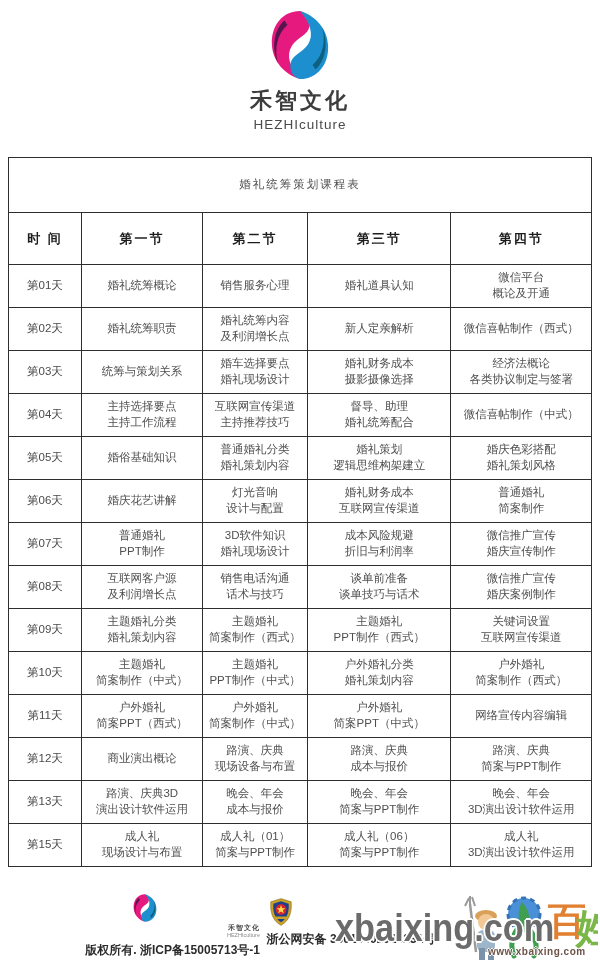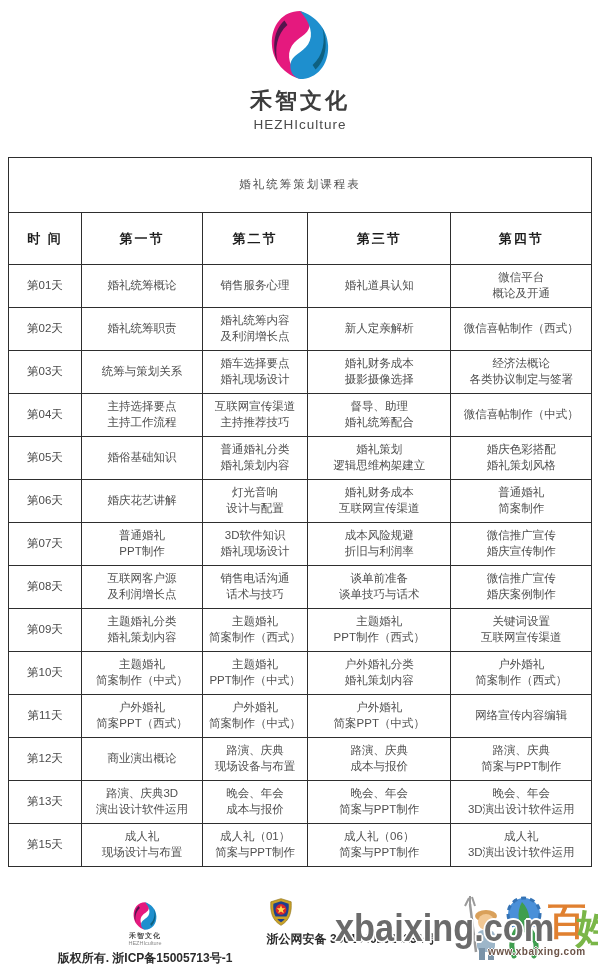--- a/index.html
+++ b/index.html
@@ -15,21 +15,21 @@
   .course-table{position:absolute;top:157px;left:8px;width:584px;border-collapse:collapse;table-layout:fixed;}
   .course-table td,.course-table th{border:1.6px solid #2e2e2e;text-align:center;vertical-align:middle;padding:0 2px;}
   .title-row td{height:54px;font-family:"Liberation Serif",serif;font-size:29px;font-weight:normal;color:#111;letter-spacing:2px;}
   .head-row th{height:51px;font-size:13px;font-weight:bold;color:#1c1c1c;letter-spacing:2px;}
   .course-table tbody tr{height:43px;}
   .course-table tbody td{font-size:11.5px;color:#4f4f4f;line-height:1.35;}
   .course-table tbody td.day{font-size:11.5px;color:#4a4a4a;}
 
   
   .footer{position:absolute;top:888px;left:0;width:600px;height:84px;}
-  .footer-left{position:absolute;left:30px;top:12px;width:230px;text-align:center;}
+  .footer-left{position:absolute;left:30px;top:4px;width:230px;text-align:right;}
   .mini-logo{width:30px;height:32px;display:block;margin:0 auto;}
   .mini-name{font-size:7px;color:#4a4a4a;font-weight:bold;letter-spacing:1px;line-height:1.1;}
   .mini-sub{font-size:5.5px;color:#8a8a8a;line-height:1.1;}
   .copyright{margin-top:4px;font-size:12px;font-weight:bold;color:#2b2b2b;white-space:nowrap;}
   .footer-center{position:absolute;left:246px;top:10px;width:210px;text-align:center;}
   .badge{width:26px;height:28px;display:block;margin-left:22px;}
   .security{margin-top:5px;font-size:12px;font-weight:bold;color:#2b2b2b;white-space:nowrap;}
 
   
   .mascot{position:absolute;right:2px;top:2px;width:146px;height:74px;}

